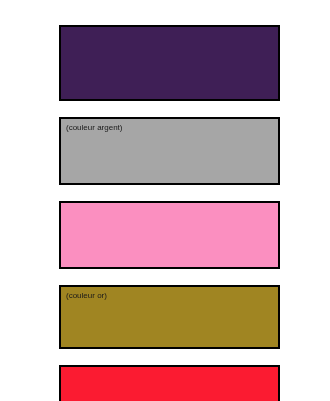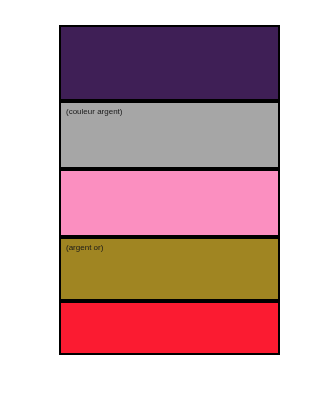--- a/index.html
+++ b/index.html
@@ -18,21 +18,21 @@
     position: absolute;
     left: 59px;
     top: 25px;
     width: 221px;
   }
   .swatch {
     position: relative;
     box-sizing: border-box;
     width: 221px;
     border: 2px solid #000000;
-    margin-bottom: 0;
+    margin-bottom: 16px;
   }
   .swatch-label {
     position: absolute;
     left: 5px;
     top: 4px;
     font-size: 8px;
     line-height: 10px;
     color: #1a1a1a;
     white-space: nowrap;
     font-family: "Liberation Sans", sans-serif;
@@ -49,20 +49,20 @@
 
   <div class="swatch" style="background: rgb(166, 166, 166); height: 68px; border-color: rgb(0, 0, 0);">
     <span class="swatch-label" style="color: rgb(26, 26, 26);">(couleur argent)</span>
   </div>
 
   <div class="swatch" style="background: rgb(251, 143, 192); height: 68px; border-color: rgb(0, 0, 0);">
     <span class="swatch-label" style="color: rgb(26, 26, 26);"></span>
   </div>
 
   <div class="swatch" style="background: rgb(160, 133, 34); height: 64px; border-color: rgb(0, 0, 0);">
-    <span class="swatch-label" style="color: rgb(26, 26, 26);">(argent or)</span>
+    <span class="swatch-label" style="color: rgb(26, 26, 26);">(couleur or)</span>
   </div>
 
   <div class="swatch" style="background: rgb(251, 27, 49); height: 54px; border-color: rgb(0, 0, 0);">
     <span class="swatch-label" style="color: rgb(26, 26, 26);"></span>
   </div>
 
 </div>
 
 </body></html>

